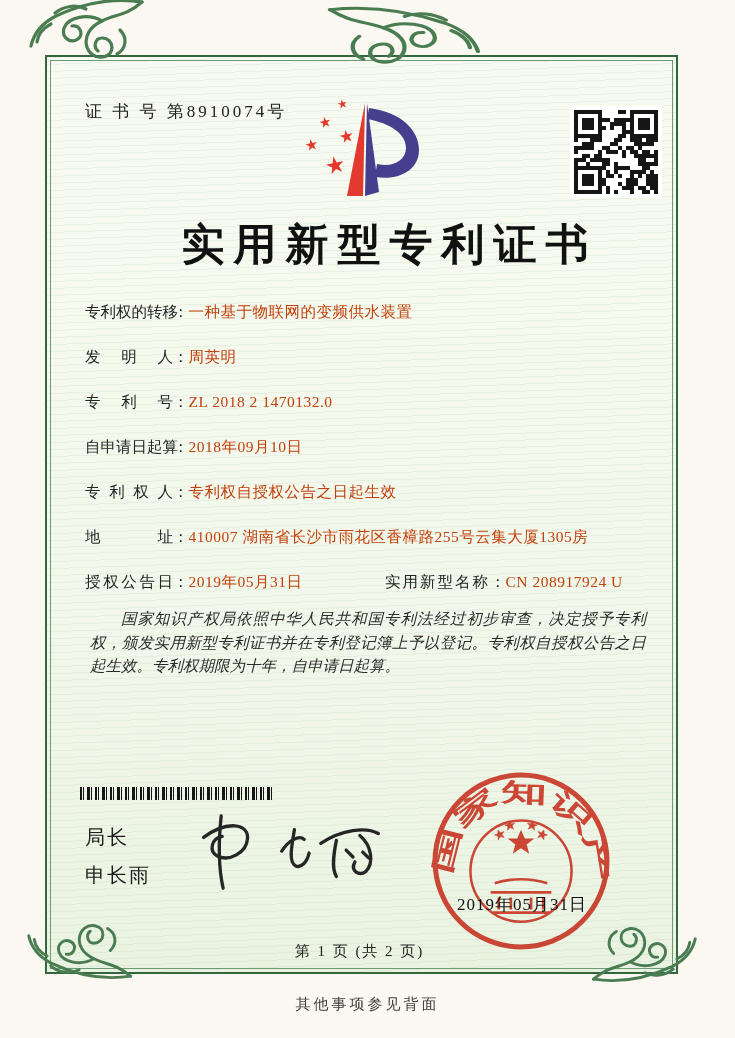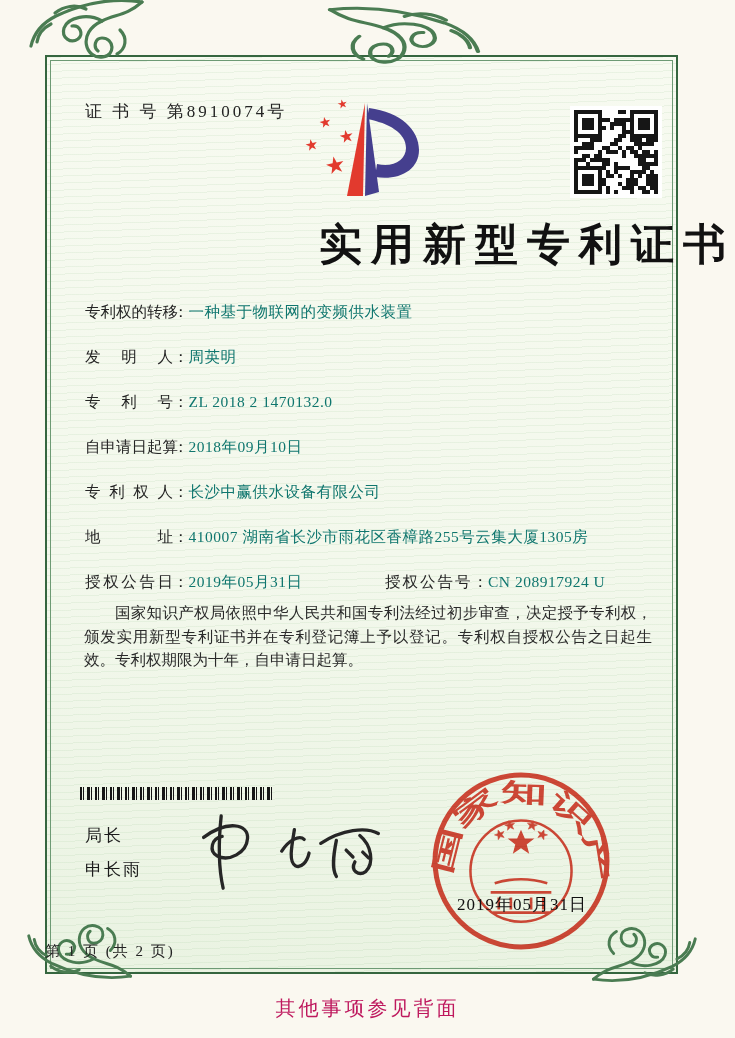--- a/index.html
+++ b/index.html
@@ -25,62 +25,62 @@
   .ornament svg{display:block;}
   
   .cert-no{
     position:absolute;left:85px;top:100px;font-size:17px;letter-spacing:3px;color:#232323;
   }
   .logo{position:absolute;left:293px;top:100px;width:136px;height:102px;}
   .logo .star{position:absolute;color:#e23a2e;line-height:1;transform:rotate(-12deg);}
   .qr{position:absolute;left:570px;top:106px;width:92px;height:92px;background:#fff;}
   .qr svg{display:block;}
   .title{
-    position:absolute;left:0;right:0;top:216px;text-align:right;
+    position:absolute;left:0;right:0;top:216px;text-align:center;
     font-size:43px;font-weight:600;letter-spacing:9px;color:#111;margin-left:44px;
   }
   
   .fields{position:absolute;left:85px;top:302px;width:560px;font-size:15.5px;}
   .frow{position:absolute;left:0;white-space:nowrap;}
   .flabel{display:inline-block;width:88px;text-align:justify;text-align-last:justify;color:#242424;}
   .fcolon{display:inline-block;}
-  .fvalue{color:#0f766e;letter-spacing:.5px;text-align:center;}
+  .fvalue{color:#c2410c;letter-spacing:.5px;text-align:center;}
   .grant-pair{position:absolute;left:300px;top:0;white-space:nowrap;}
   .grant-pair .flabel{width:auto;letter-spacing:2px;}
   
   .body-text{
     position:absolute;left:84px;top:601px;width:568px;
     font-size:15.5px;line-height:23.5px;color:#2a2a2a;text-align:justify;
   }
-  .body-text p{margin:0;text-indent:2em;}
+  .body-text p{margin:6px;text-indent:2em;font-style:italic;}
   
   .barcode{
     position:absolute;left:80px;top:787px;width:192px;height:13px;
     background:repeating-linear-gradient(90deg,
       #151515 0 2px,rgba(0,0,0,0) 2px 3px,
       #151515 3px 4px,rgba(0,0,0,0) 4px 7px,
       #151515 7px 10px,rgba(0,0,0,0) 10px 11px,
       #151515 11px 12px,rgba(0,0,0,0) 12px 15px);
   }
-  .signer{position:absolute;left:85px;top:824px;font-size:17px;letter-spacing:2px;
+  .signer{position:absolute;left:85px;top:824px;font-size:20px;letter-spacing:2px;
     font-family:"Liberation Sans","DejaVu Sans",sans-serif;color:#1c1c1c;}
   .signer div{margin-bottom:11px;}
   .signature{position:absolute;left:188px;top:806px;width:205px;height:98px;}
   .seal{position:absolute;left:430px;top:770px;width:182px;height:182px;opacity:.92;mix-blend-mode:multiply;}
   .seal-date{
     position:absolute;left:424px;top:893px;width:196px;text-align:center;
     font-size:17px;letter-spacing:1px;color:#111;z-index:5;
   }
   .page-info{
-    position:absolute;left:45px;width:629px;top:942px;text-align:left;
+    position:absolute;left:45px;width:629px;top:942px;text-align:center;
     font-size:15px;letter-spacing:2px;color:#222;
   }
   .back-note{
     position:absolute;left:0;right:0;top:995px;text-align:center;
-    font-size:20px;letter-spacing:3px;color:#be185d;
+    font-size:15px;letter-spacing:3px;color:#404040;
   }
 </style>
 </head>
 <body>
 
 <svg width="0" height="0" style="position:absolute">
   <defs>
     <g id="flourish" fill="none" stroke="#4a7c52" stroke-width="3.2" stroke-linecap="round">
       <path d="M6 74 C22 60 32 62 46 55 C72 43 62 16 45 19 C32 21 34 38 46 38 C53 38 55 29 50 25"></path>
       <path d="M46 55 C60 63 80 59 84 48 C87 38 77 32 70 37 C64 42 68 51 76 50"></path>
@@ -293,25 +293,25 @@
     </svg>
 </div>
 
 <div class="title">实用新型专利证书</div>
 
 <div class="fields">
   <div class="frow" style="top:0"><span class="flabel">专利权的转移</span><span class="fcolon">：</span><span class="fvalue">一种基于物联网的变频供水装置</span></div>
   <div class="frow" style="top:45px"><span class="flabel">发明人</span><span class="fcolon">：</span><span class="fvalue">周英明</span></div>
   <div class="frow" style="top:90px"><span class="flabel">专利号</span><span class="fcolon">：</span><span class="fvalue">ZL 2018 2 1470132.0</span></div>
   <div class="frow" style="top:135px"><span class="flabel">自申请日起算</span><span class="fcolon">：</span><span class="fvalue">2018年09月10日</span></div>
-  <div class="frow" style="top:180px"><span class="flabel">专利权人</span><span class="fcolon">：</span><span class="fvalue">长沙中赢供水设备有限公司</span></div>
+  <div class="frow" style="top:180px"><span class="flabel">专利权人</span><span class="fcolon">：</span><span class="fvalue">专利权自授权公告之日起生效</span></div>
   <div class="frow" style="top:225px"><span class="flabel">地址</span><span class="fcolon">：</span><span class="fvalue">410007 湖南省长沙市雨花区香樟路255号云集大厦1305房</span></div>
   <div class="frow" style="top:270px;width:560px">
     <span class="flabel">授权公告日</span><span class="fcolon">：</span><span class="fvalue">2019年05月31日</span>
-    <span class="grant-pair"><span class="flabel">授权公告号</span><span class="fcolon">：</span><span class="fvalue">CN 208917924 U</span></span>
+    <span class="grant-pair"><span class="flabel">实用新型名称</span><span class="fcolon">：</span><span class="fvalue">CN 208917924 U</span></span>
   </div>
 </div>
 
 <div class="body-text">
   <p>国家知识产权局依照中华人民共和国专利法经过初步审查，决定授予专利权，颁发实用新型专利证书并在专利登记簿上予以登记。专利权自授权公告之日起生效。专利权期限为十年，自申请日起算。</p>
 </div>
 
 <div class="barcode"></div>
 
 <div class="signer">

